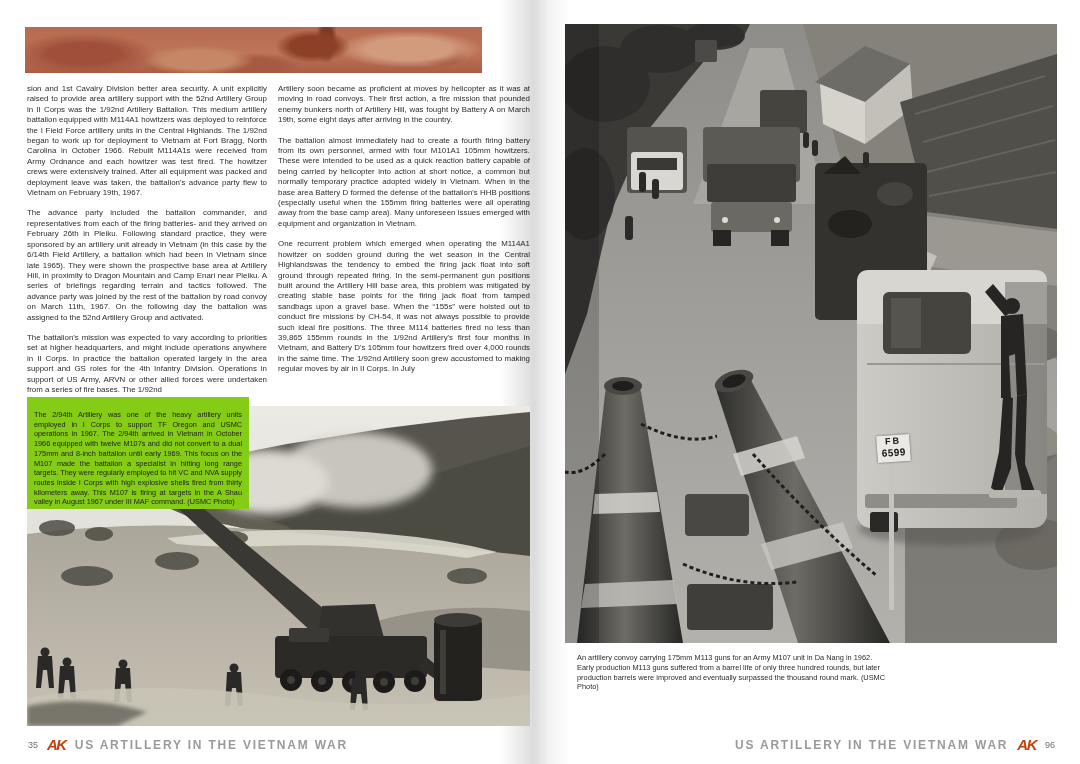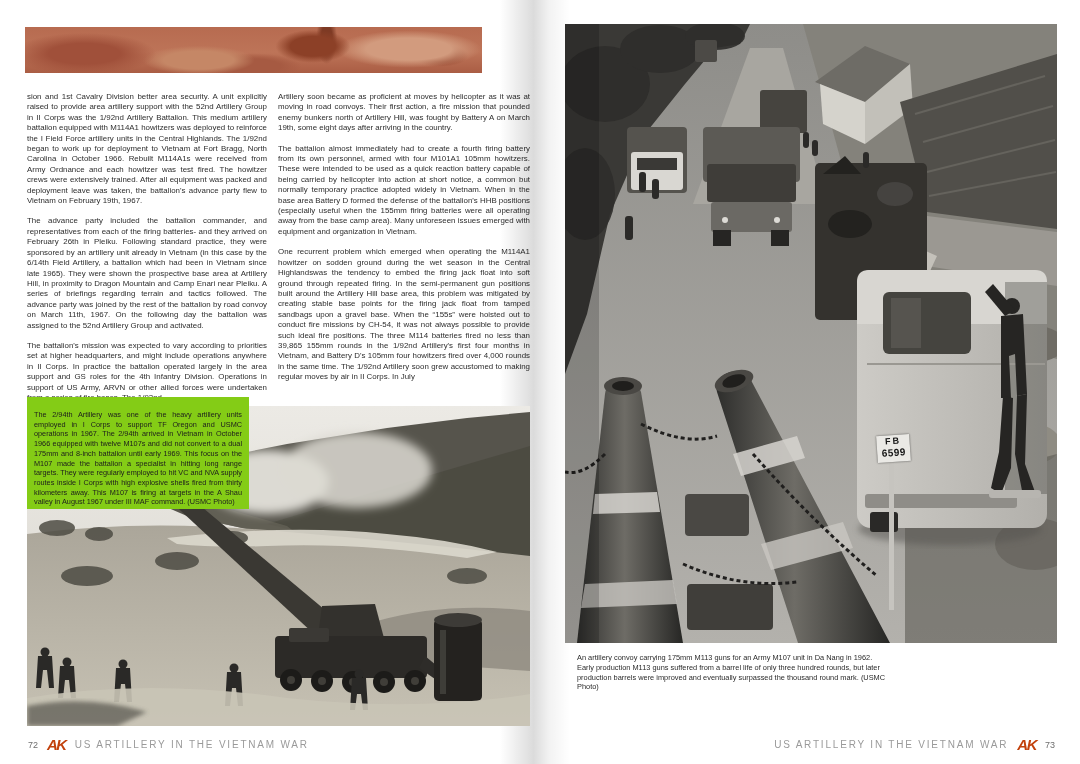--- a/index.html
+++ b/index.html
@@ -20,21 +20,21 @@
       radial-gradient(70px 18px at 38% 72%, #c58766 0 50%, rgba(197,135,102,0) 80%),
       radial-gradient(85px 22px at 84% 48%, #d29b7e 0 50%, rgba(210,155,126,0) 85%),
       radial-gradient(34px 14px at 91% 62%, #9a4e36 0 45%, rgba(154,78,54,0) 80%),
       radial-gradient(60px 16px at 50% 85%, #a65a42 0 45%, rgba(166,90,66,0) 80%),
       linear-gradient(180deg, #b76b50 0%, #bd7458 55%, #aa5d44 100%); }
 
   .columns { position:absolute; left:27px; top:84px; width:503px; display:flex; gap:11px; }
   .col { font-size:7.9px; line-height:10.4px; color:#2d2d2d; text-align:justify; }
   .col1 { width:240px; }
   .col2 { width:252px; }
-  .col p { margin:8px 0 10px 0; }
+  .col p { margin:0 0 10px 0; }
   .col p:last-child { margin-bottom:0; }
 
   .caption-box { position:absolute; left:27px; top:397px; width:222px; height:112px;
     background:#84cc16; padding:13px 7px 0 7px; font-size:7.3px; line-height:9.7px;
     color:#1d1d1d; text-align:justify; z-index:3; }
 
   .photo-left { position:absolute; left:27px; top:406px; width:503px; height:320px; z-index:1; overflow:hidden; }
   .photo-left svg { display:block; width:100%; height:100%; }
 
   
@@ -49,21 +49,21 @@
 
   .caption-right { position:absolute; left:577px; top:653px; width:312px;
     font-size:7.4px; line-height:9.8px; color:#2a2a2a; }
 
   
   .footer { position:absolute; bottom:11px; display:flex; align-items:center; gap:9px; }
   .footer-left { left:28px; }
   .footer-right { right:25px; }
   .pagenum { font-size:9px; color:#6f6f6f; }
   .ak-logo { font-size:15px; font-weight:bold; font-style:italic; letter-spacing:-1.5px; color:#c2410c; }
-  .series { font-size:10px; font-weight:normal; letter-spacing:1.8px; color:#9a9a9a; }
+  .series { font-size:12px; font-weight:bold; letter-spacing:1.8px; color:#9a9a9a; }
 </style>
 </head>
 <body>
 
 <div class="spread">
 
   <div>
 
     <div class="banner"></div>
 
@@ -179,21 +179,21 @@
               <path d="M325,272 L339,272 L341,304 L336,304 L334,288 L330,288 L328,304 L323,304 Z"></path>
             </g>
         </g>
 
         <path d="M0,292 Q120,272 260,292 Q390,306 503,288 L503,320 L0,320 Z" fill="#c9c4b6" opacity="0.9"></path>
         <path d="M0,300 Q60,288 120,306 L90,320 L0,320 Z" fill="#57544d" opacity="0.7" filter="url(#blurB)"></path>
       </svg>
     </div>
 
     <div class="footer footer-left">
-      <span class="pagenum">72</span>
+      <span class="pagenum">35</span>
       <span class="ak-logo">AK</span>
       <span class="series">US ARTILLERY IN THE VIETNAM WAR</span>
     </div>
   </div>
 
   <div class="gutter"></div>
 
   <div>
 
     <div class="photo-right">
@@ -347,17 +347,17 @@
         <div class="l1">FB</div>
         <div class="l2">6599</div>
       </div>
     </div>
 
     <div class="caption-right">An artillery convoy carrying 175mm M113 guns for an Army M107 unit in Da Nang in 1962. Early production M113 guns suffered from a barrel life of only three hundred rounds, but later production barrels were improved and eventually surpassed the thousand round mark. (USMC Photo)</div>
 
     <div class="footer footer-right">
       <span class="series">US ARTILLERY IN THE VIETNAM WAR</span>
       <span class="ak-logo">AK</span>
-      <span class="pagenum">73</span>
+      <span class="pagenum">96</span>
     </div>
   </div>
 
 </div>
 
 </body></html>

